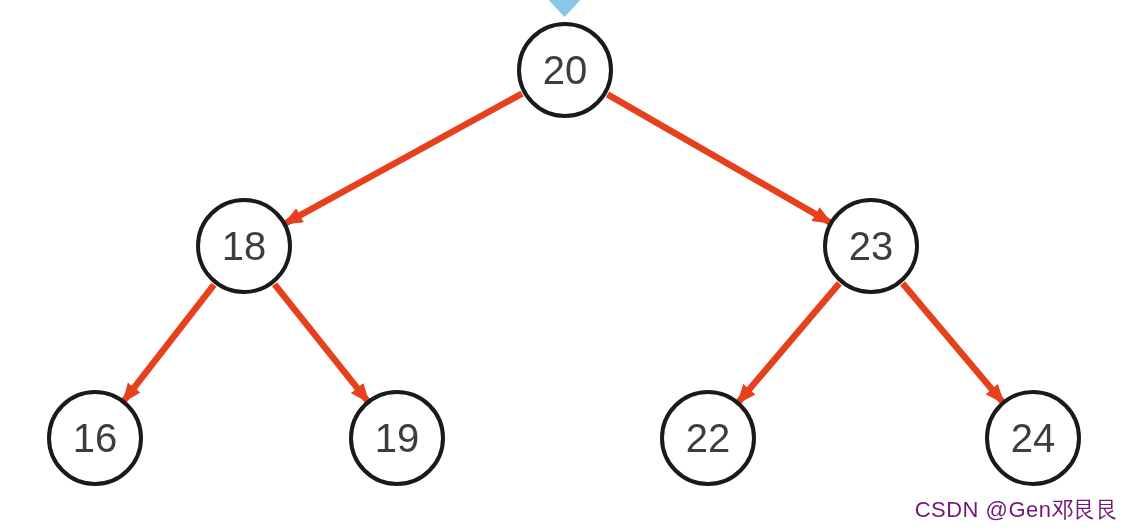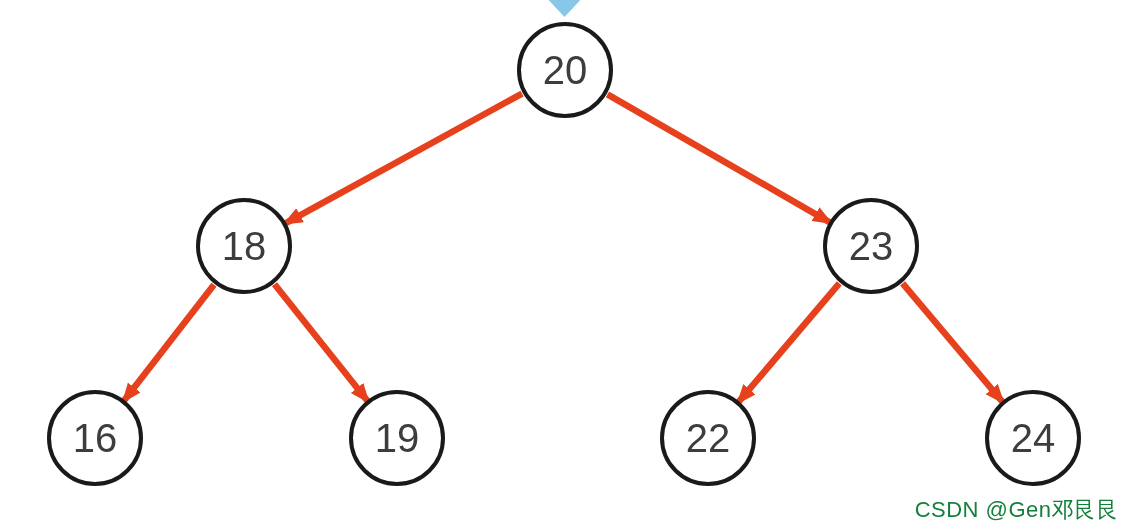--- a/index.html
+++ b/index.html
@@ -73,14 +73,14 @@
       </g>
       <g>
         <circle cx="708" cy="438" r="46" fill="#ffffff" stroke="#1a1a1a" stroke-width="4"></circle>
         <text x="708" y="438" dy="0.35em" text-anchor="middle" fill="#3d3d3d" font-size="40" class="tree-node-label">22</text>
       </g>
       <g>
         <circle cx="1033" cy="438" r="46" fill="#ffffff" stroke="#1a1a1a" stroke-width="4"></circle>
         <text x="1033" y="438" dy="0.35em" text-anchor="middle" fill="#3d3d3d" font-size="40" class="tree-node-label">24</text>
       </g>
     </svg>
-  <div class="watermark" style="color: #15803d;">CSDN @Gen邓艮艮</div>
+  <div class="watermark" style="color: #701a75;">CSDN @Gen邓艮艮</div>
 </div>
 
 </body></html>

